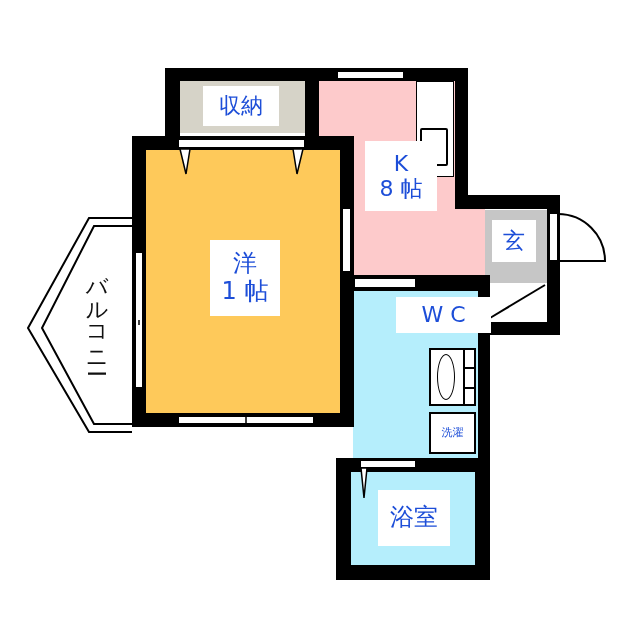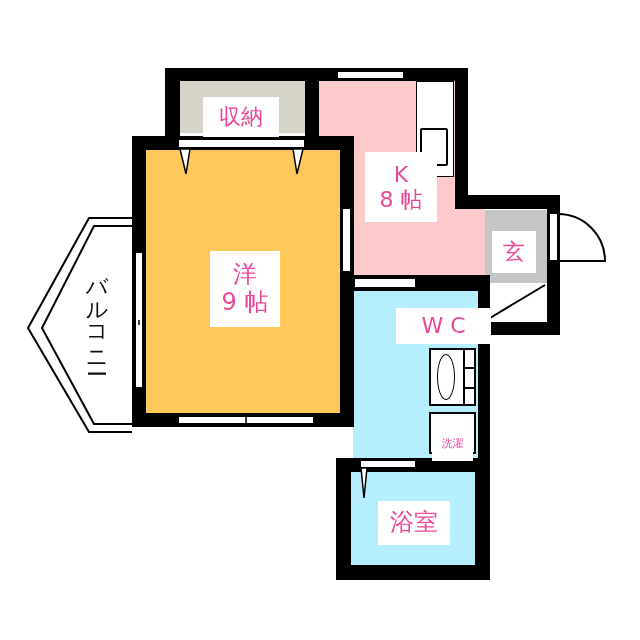--- a/index.html
+++ b/index.html
@@ -1,19 +1,19 @@
 <!DOCTYPE html>
 <html><head>
 <meta charset="utf-8">
 <style>
   html,body{margin:0;padding:0;background:#fff;}
   body{width:640px;height:640px;position:relative;overflow:hidden;font-family:"DejaVu Sans","Liberation Sans",sans-serif;}
   .abs{position:absolute;box-sizing:border-box;}
   .wall{background:#000;}
-  .label{position:absolute;background:#fff;color:#ec4899;text-align:left;line-height:1.15;display:flex;align-items:center;justify-content:center;flex-direction:column;margin-top:11px;}
+  .label{position:absolute;background:#fff;color:#1d4ed8;text-align:left;line-height:1.15;display:flex;align-items:center;justify-content:center;flex-direction:column;}
   .win{background:#fff;border:1px solid #000;}
   svg{position:absolute;left:0;top:0;}
 </style>
 </head>
 <body>
 
 <div class="abs" style="left:180px;top:80px;width:128px;height:53px;background:#d6d3c8;"></div>
 <div class="abs" style="left:317px;top:80px;width:140px;height:195px;background:#fdcacb;"></div>
 <div class="abs" style="left:353px;top:200px;width:132px;height:75px;background:#fdcacb;"></div>
 <div class="abs" style="left:145px;top:150px;width:198px;height:263px;background:#fec95a;"></div>
@@ -80,29 +80,29 @@
 
 <div class="label" style="left:203px;top:86px;width:76px;height:40px;font-size:22px;">
   <span>収納</span>
 </div>
 <div class="label" style="left:365px;top:141px;width:72px;height:70px;font-size:22px;">
   <span>K</span>
   <span>8 帖</span>
 </div>
 <div class="label" style="left:210px;top:240px;width:70px;height:76px;font-size:24px;">
   <span>洋</span>
-  <span>9 帖</span>
+  <span>1 帖</span>
 </div>
 <div class="label" style="left:492px;top:220px;width:44px;height:42px;font-size:22px;">
   <span>玄</span>
 </div>
 <div class="label" style="left:396px;top:297px;width:95px;height:36px;font-size:22px;">
   <span>W C</span>
 </div>
 <div class="label" style="left:432px;top:416px;width:41px;height:34px;font-size:11px;">
   <span>洗濯</span>
 </div>
-<div class="label" style="left:378px;top:490px;width:72px;height:44px;font-size:24px;">
+<div class="label" style="left:378px;top:490px;width:72px;height:56px;font-size:24px;">
   <span>浴室</span>
 </div>
 <div class="abs" style="left:82px;top:262px;width:30px;height:150px;font-size:22px;writing-mode:vertical-rl;text-orientation:upright;display:flex;align-items:center;justify-content:flex-start;color:#111;">
   <span>バルコニー</span>
 </div>
 
 </body></html>

